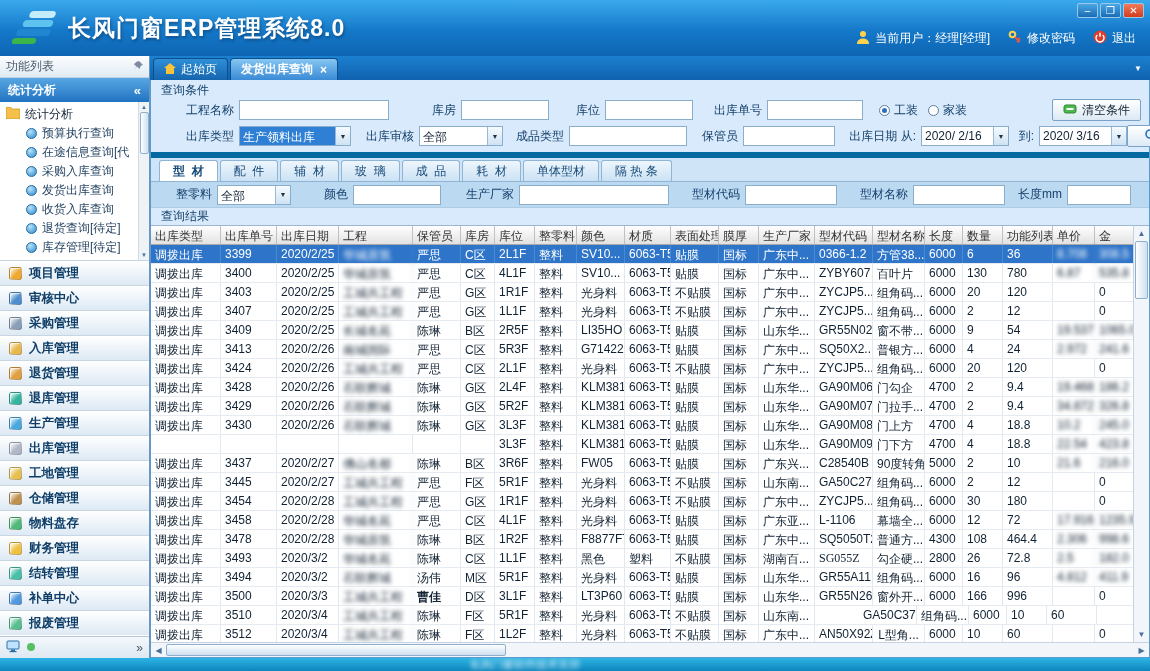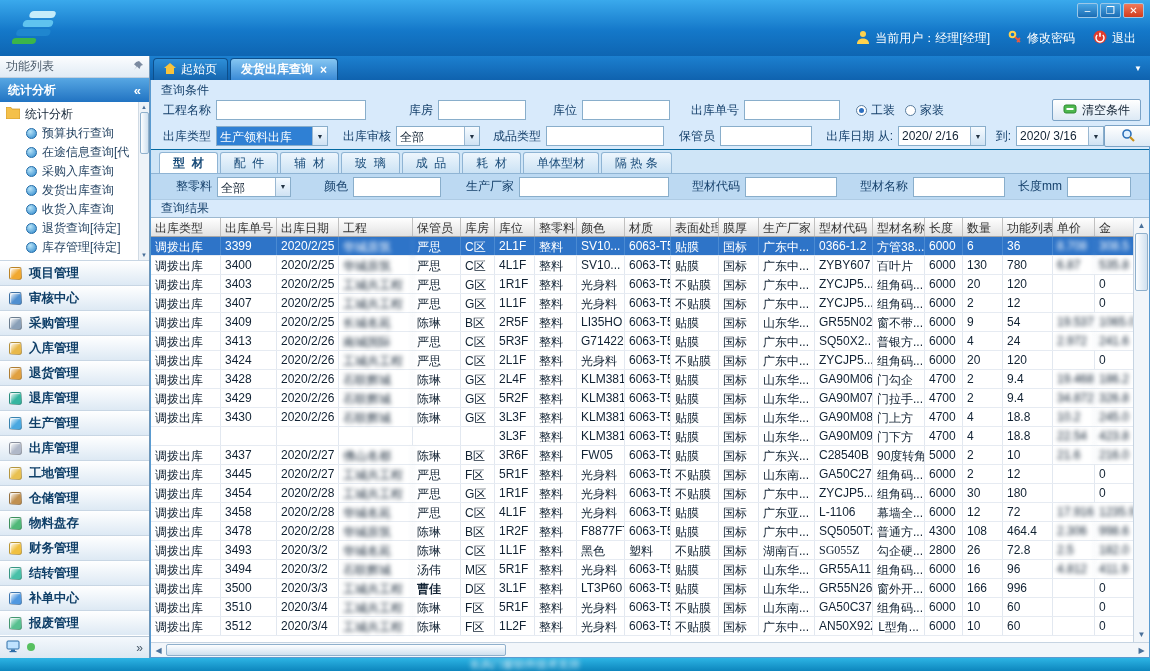--- a/index.html
+++ b/index.html
@@ -46,21 +46,21 @@
 
 .tabstrip{height:24px;background:linear-gradient(#1c80d0,#0f62ae);display:flex;align-items:flex-end;padding-left:3px;position:relative}
 .tab{height:22px;display:flex;align-items:center;gap:5px;padding:0 10px;margin-right:2px;border:1px solid #0d4f8c;border-bottom:none;border-radius:4px 4px 0 0;color:#fff;cursor:pointer;white-space:nowrap}
 .tab.home{background:linear-gradient(#2e8fd8,#1565ae)}
 .tab.active{background:linear-gradient(#85c6f2,#3a8ad6);font-weight:bold}
 .tab-close{font-size:12px;line-height:1;margin-left:2px;cursor:pointer}
 .tab-dd{position:absolute;right:8px;top:8px;color:#fff;font-size:8px;cursor:pointer}
 
 
 .workspace{flex:1;display:flex;flex-direction:column;background:#d8eafb;border:1px solid #5a9bd0;border-top:none;min-height:0}
-.query-panel{height:70px;position:relative;padding:17px 8px 0 3px;border-bottom:1px solid #0369a1}
+.query-panel{height:78px;position:relative;padding:17px 8px 0 26px;border-bottom:6px solid #0369a1}
 .qp-title{position:absolute;top:2px;left:10px;color:#15406b}
 .q-row{display:flex;align-items:center;height:26px}
 .q-label{color:#15406b;text-align:right;padding-right:5px;white-space:nowrap;flex:0 0 auto}
 .tin{height:20px;border:1px solid #89aecb;background:#fff;padding:0 3px;font:12px "Liberation Sans","DejaVu Sans",sans-serif;flex:0 0 auto}
 .combo{display:inline-flex;height:20px;background:#fff;border:1px solid #89aecb;flex:0 0 auto;align-items:stretch}
 .combo-text{flex:1;padding:2px 3px;white-space:nowrap;overflow:hidden;color:#123}
 .combo-text.sel{background:#2f80d4;color:#fff}
 .combo-btn{width:15px;background:linear-gradient(#f6fbff,#cfe2f3);border-left:1px solid #9ab8d2;font-size:7px;color:#234;display:flex;align-items:center;justify-content:center;cursor:pointer}
 .radio{display:inline-flex;align-items:center;gap:4px;color:#15406b;cursor:pointer}
 .rdot{width:11px;height:11px;border-radius:50%;border:1px solid #5a7d9e;background:#fff;position:relative;flex:0 0 auto}
@@ -108,20 +108,21 @@
   <span class="logo">
     <svg width="50" height="44" viewBox="0 0 50 44">
       <g transform="skewX(-16)">
         <rect x="20" y="5" width="26" height="7" rx="3.5" fill="#c5ecfa"></rect>
         <rect x="16" y="14" width="30" height="7" rx="3.5" fill="#5fc3ef"></rect>
         <rect x="12" y="23" width="34" height="7" rx="3.5" fill="#1f86cf"></rect>
         <rect x="10" y="32" width="24" height="6" rx="3" fill="#3bb54a"></rect>
       </g>
     </svg>
   </span>
+  <span class="app-title">长风门窗ERP管理系统8.0</span>
 
   <span class="win-btns">
     <span class="wb">–</span>
     <span class="wb">❐</span>
     <span class="wb close">✕</span>
   </span>
 
   <span class="user-strip">
     <span>
       <svg width="14" height="14" viewBox="0 0 14 14">
@@ -856,21 +857,21 @@
                 <span class="td blurcell" style="width: 74px;">工城共工程</span>
                 <span class="td" style="width: 48px;">陈琳</span>
                 <span class="td" style="width: 34px;">F区</span>
                 <span class="td" style="width: 40px;">5R1F</span>
                 <span class="td" style="width: 42px;">整料</span>
                 <span class="td" style="width: 48px;">光身料</span>
                 <span class="td" style="width: 46px;">6063-T5</span>
                 <span class="td" style="width: 48px;">不贴膜</span>
                 <span class="td" style="width: 40px;">国标</span>
                 <span class="td" style="width: 56px;">山东南...</span>
-                <span class="td" style="width: 58px;">GA50C37</span>
+                <span class="td" style="width: 58px; margin-left: 44px;">GA50C37</span>
                 <span class="td" style="width: 52px;">组角码...</span>
                 <span class="td" style="width: 38px;">6000</span>
                 <span class="td" style="width: 40px;">10</span>
                 <span class="td" style="width: 50px;">60</span>
                 <span class="td" style="width: 42px;"></span>
                 <span class="td" style="width: 44px;">0</span>
               </div>
               <div class="tr">
                 <span class="td" style="width: 70px;">调拨出库</span>
                 <span class="td" style="width: 56px;">3512</span>

